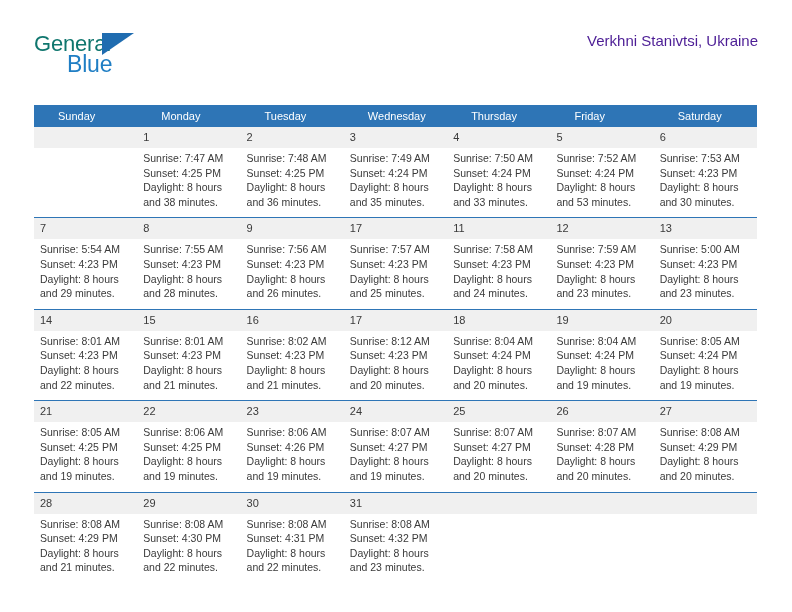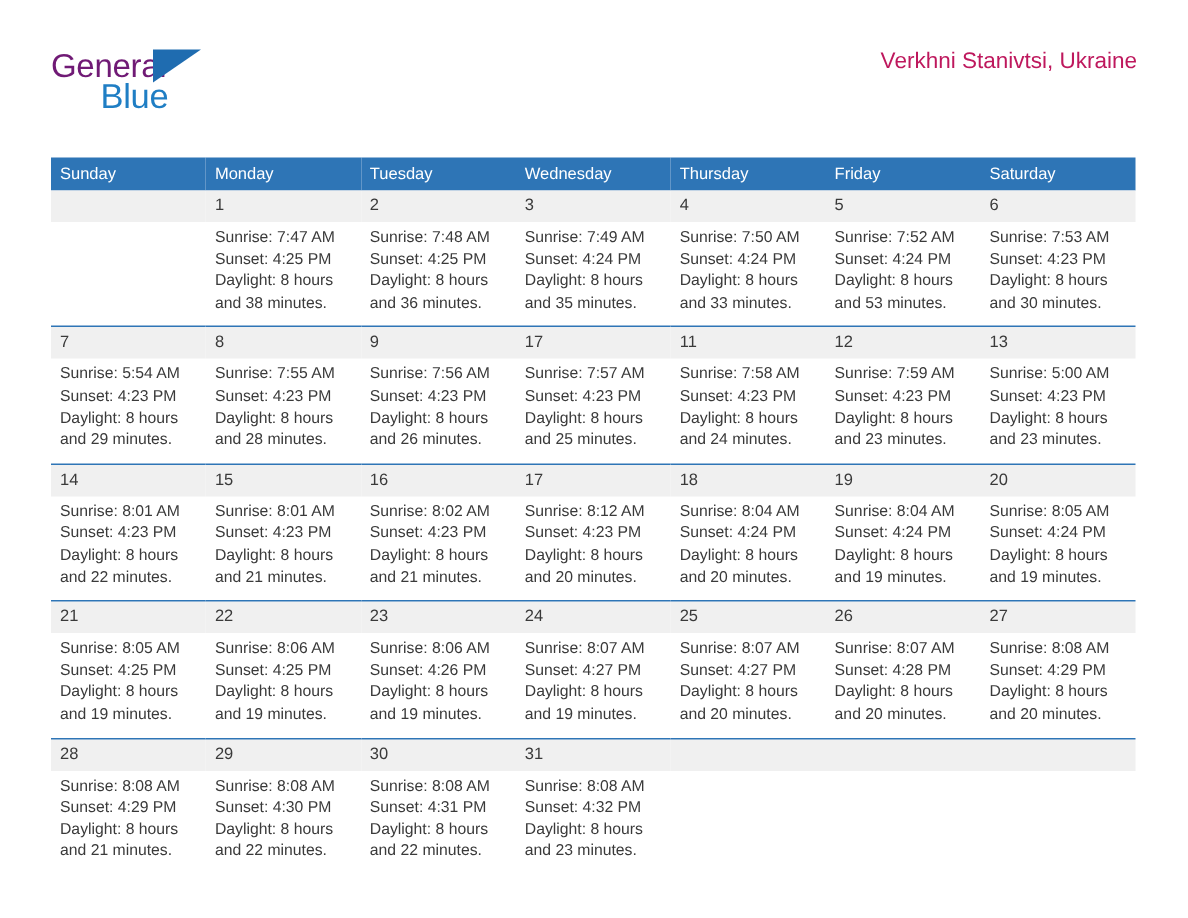--- a/index.html
+++ b/index.html
@@ -35,21 +35,21 @@
     top: 6px;
     width: 220px;
     height: 56px;
   }
   .brand-general {
     position: absolute;
     left: 0;
     top: 0;
     font-size: 22px;
     line-height: 24px;
-    color: #701a75;
+    color: #0f766e;
     letter-spacing: -0.2px;
     font-weight: 400;
   }
   .brand-triangle {
     position: absolute;
     left: 68px;
     top: 1px;
     width: 0;
     height: 0;
     border-left: 32px solid #1f6cb0;
@@ -75,42 +75,42 @@
   .month-title {
     font-size: 29px;
     line-height: 34px;
     color: #3a3a3a;
     font-weight: 400;
     white-space: nowrap;
   }
   .location-title {
     font-size: 15px;
     line-height: 20px;
-    color: #be185d;
+    color: #4c1d95;
     font-weight: 400;
     margin-top: 5px;
     white-space: nowrap;
   }
 
   
   .calendar {
     position: absolute;
     left: 34px;
     top: 105px;
     width: 723px;
     border-collapse: collapse;
     table-layout: fixed;
   }
   .calendar th {
     background: #2e75b6;
     color: #ffffff;
     font-size: 11px;
     font-weight: 400;
     text-align: left;
-    padding: 5px 0 5px 6px;
+    padding: 5px 0 5px 24px;
     height: 10px;
     border: none;
     margin-left: 20px;
   }
   .calendar td {
     vertical-align: top;
     padding: 0;
     border: none;
     border-top: 1px solid #2e75b6;
     width: 103.28px;

